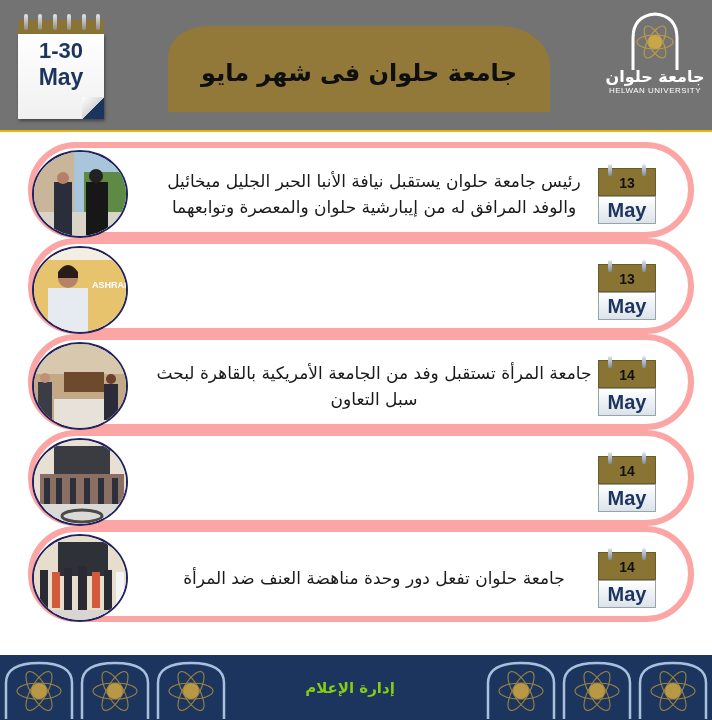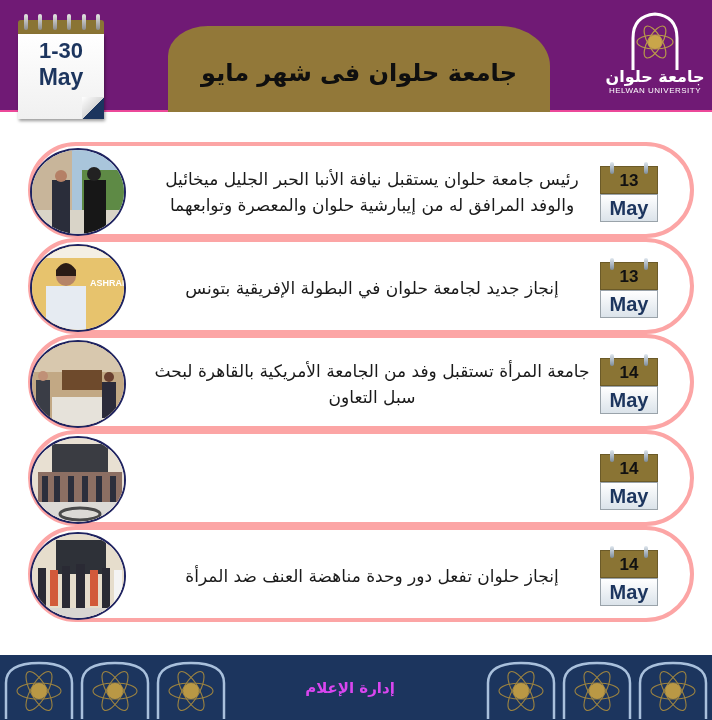--- a/index.html
+++ b/index.html
@@ -1,22 +1,22 @@
 <!DOCTYPE html>
 <html><head>
 <meta charset="utf-8">
 <style>
   * { box-sizing: border-box; margin: 0; padding: 0; }
   html, body { width: 712px; height: 720px; overflow: hidden; background: #ffffff; }
   body { position: relative; font-family: "DejaVu Sans", sans-serif; }
 
   
   .header {
-    position: absolute; left: 0; top: 0; width: 712px; height: 112px;
-    background: #701a75; border-bottom: 2px solid #ec4899;
+    position: absolute; left: 0; top: 0; width: 712px; height: 132px;
+    background: #737373; border-bottom: 2px solid #eab308;
   }
   .cal-big {
     position: absolute; left: 18px; top: 14px; width: 86px; height: 92px;
   }
   .cal-big .binding {
     position: absolute; left: 0; top: 6px; width: 86px; height: 14px;
     background: #8a7434; border-radius: 3px 3px 0 0;
   }
   .cal-big .rings { position: absolute; left: 6px; top: 0; width: 76px; height: 18px; display: flex; justify-content: space-between; }
   .cal-big .ring { width: 4px; height: 16px; background: linear-gradient(#e6e6e6, #8c8c8c); border-radius: 2px; }
@@ -48,42 +48,42 @@
     position: absolute; left: 600px; top: 12px; width: 110px; height: 96px;
     text-align: center; color: #ffffff;
   }
   .logo svg { display: block; margin: 0 auto; }
   .logo .ar { font-size: 16px; font-weight: bold; line-height: 18px; direction: rtl; margin-top: -2px; }
   .logo .en { font-family: "Liberation Sans", sans-serif; font-size: 8px; font-weight: normal; letter-spacing: 0.5px; }
 
   
   .card {
     position: absolute; left: 28px; width: 666px; height: 96px;
-    border: 4px solid #fca5a5;
+    border: 6px solid #fca5a5;
     border-radius: 48px 48px 48px 48px;
     background: #ffffff;
   }
   .card .photo {
     position: absolute; left: -2px; top: 2px; width: 96px; height: 88px;
     border-radius: 50%; overflow: hidden;
     border: 2px solid #1f2360;
   }
   .card .headline {
     position: absolute; left: 110px; top: 0; width: 460px; height: 92px;
     display: flex; align-items: center; justify-content: center;
     text-align: center; direction: rtl;
     font-family: "DejaVu Sans", sans-serif; font-size: 17px; line-height: 26px; color: #1a1a1a;
   }
   .card .date {
     position: absolute; right: 32px; top: 16px; width: 58px; height: 60px;
   }
   .date .top {
     position: absolute; left: 0; top: 4px; width: 58px; height: 28px;
     background: #8a7434; border: 1px solid #6b5a28;
-    font-family: "Liberation Sans", sans-serif; font-size: 17px; font-weight: bold; color: #111;
+    font-family: "Liberation Sans", sans-serif; font-size: 14px; font-weight: bold; color: #111;
     text-align: center; line-height: 28px;
   }
   .date .ring { position: absolute; top: 0; width: 4px; height: 12px; background: linear-gradient(#dfe7ef,#7d8c9a); border-radius: 2px; }
   .date .ring.l { left: 10px; } .date .ring.r { left: 44px; }
   .date .bot {
     position: absolute; left: 0; top: 32px; width: 58px; height: 28px;
     background: linear-gradient(#ffffff, #dbe3ea); border: 1px solid #9aa3aa;
     font-family: "Liberation Sans", sans-serif; font-size: 20px; font-weight: bold; color: #1c355e;
     text-align: center; line-height: 26px;
   }
@@ -92,21 +92,21 @@
   .footer {
     position: absolute; left: 0; top: 655px; width: 712px; height: 65px;
     background: #1c355e;
   }
   .footer .arches { position: absolute; top: 6px; display: flex; gap: 2px; }
   .footer .arches.left { left: 2px; }
   .footer .arches.right { right: 2px; }
   .footer .label {
     position: absolute; left: 230px; top: 0; width: 240px; height: 65px;
     display: flex; align-items: center; justify-content: center;
-    color: #d946ef; font-size: 15px; font-weight: bold; direction: rtl;
+    color: #84cc16; font-size: 15px; font-weight: bold; direction: rtl;
   }
 </style>
 </head>
 <body>
 
 <div class="header">
   <div class="cal-big">
     <div class="binding"></div>
     <div class="rings">
       <span class="ring"></span>
@@ -168,21 +168,20 @@
   <div class="photo">
     <svg width="96" height="88" viewBox="0 0 96 88">
       <rect width="96" height="88" fill="#e7c36d"></rect>
       <rect x="0" y="0" width="96" height="12" fill="#f4efe4"></rect>
       <rect x="14" y="40" width="40" height="48" fill="#e6ebf2"></rect>
       <circle cx="34" cy="30" r="10" fill="#b58468"></circle>
       <path d="M24 24 Q34 10 44 24 L44 30 L24 30 Z" fill="#2a1c16"></path>
       <text x="58" y="40" font-size="9" font-weight="bold" fill="#ffffff" font-family="Liberation Sans, sans-serif">ASHRAKAT ISMAIL</text>
     </svg>
   </div>
-  <div class="headline">إنجاز جديد لجامعة حلوان في البطولة الإفريقية بتونس</div>
   <div class="date">
     <div class="top">13</div>
     <div class="ring l"></div>
       <div class="ring r"></div>
     <div class="bot">May</div>
   </div>
 </div>
 
 <div class="card" style="top:334px;">
   <div class="photo">
@@ -244,21 +243,21 @@
           <rect x="70" y="34" width="8" height="40"></rect>
         </g>
       <g fill="#d25a3a">
           <rect x="18" y="36" width="8" height="36"></rect>
           <rect x="58" y="36" width="8" height="36"></rect>
         </g>
       <rect x="82" y="36" width="8" height="36" fill="#f4f4f4"></rect>
       <rect x="0" y="74" width="96" height="14" fill="#d8d6d2"></rect>
     </svg>
   </div>
-  <div class="headline">إنجاز حلوان تفعل دور وحدة مناهضة العنف ضد المرأة</div>
+  <div class="headline">جامعة حلوان تفعل دور وحدة مناهضة العنف ضد المرأة</div>
   <div class="date">
     <div class="top">14</div>
     <div class="ring l"></div>
       <div class="ring r"></div>
     <div class="bot">May</div>
   </div>
 </div>
 
 <div class="footer">
   <div class="arches left">

